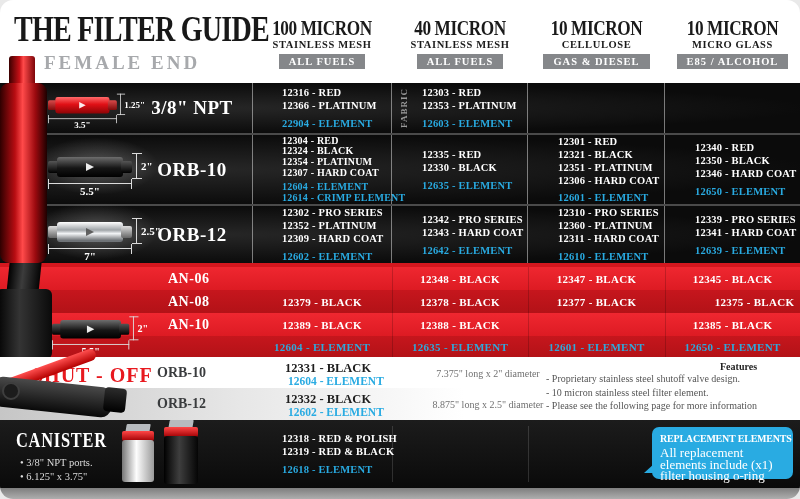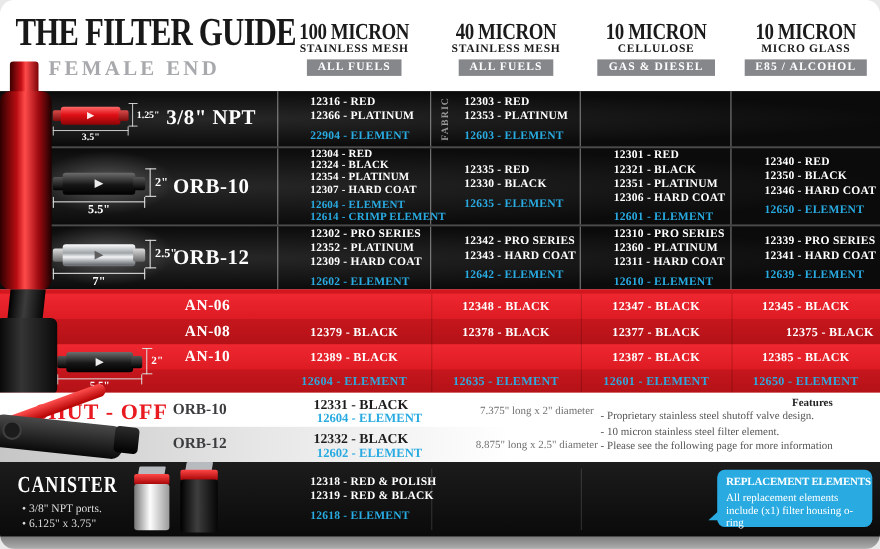--- a/index.html
+++ b/index.html
@@ -133,21 +133,21 @@
   .can-bullet{font-size:10.5px;color:#dcdcdc;line-height:14px;white-space:nowrap;}
   .can-bullets{position:absolute;left:20px;top:36px;}
   .ccell{position:absolute;top:0;bottom:0;display:flex;flex-direction:column;justify-content:center;
          padding-left:30px;box-sizing:border-box;}
   .cdiv{position:absolute;top:6px;bottom:6px;width:1px;background:rgba(255,255,255,.14);}
   .callout{position:absolute;left:652px;top:7px;width:141px;height:52px;background:#29abe2;
            border-radius:7px;padding:6px 8px;box-sizing:border-box;color:#fff;}
   .callout::after{content:'';position:absolute;left:-8px;bottom:6px;width:0;height:0;
                   border-top:10px solid transparent;border-right:11px solid #29abe2;}
   .co-title{font-size:10px;font-weight:bold;letter-spacing:-.2px;white-space:nowrap;}
-  .co-body{font-size:10px;line-height:11.5px;margin-top:3px;}
+  .co-body{font-size:13px;line-height:11.5px;margin-top:3px;}
 
   .bottom-bar{position:absolute;left:0;top:488px;width:800px;height:11px;
               background:linear-gradient(180deg,#7e7e7e,#aeaeae);}
 </style>
 </head>
 <body>
 
 <div class="stage">
 
   <div class="brand-title cond">THE FILTER GUIDE</div>
@@ -318,21 +318,21 @@
       <div class="mrow m-dark" style="top: 27px; height: 23px;">
         <div class="an-label">AN-08</div>
         <div class="mcell" style="left: 252px; width: 140px;">12379 - BLACK</div>
         <div class="mcell" style="left: 392px; width: 136px;">12378 - BLACK</div>
         <div class="mcell" style="left: 528px; width: 137px;">12377 - BLACK</div>
         <div class="mcell" style="left: 665px; width: 135px; padding-left: 22px;">12375 - BLACK</div>
       </div>
       <div class="mrow m-bright" style="top: 50px; height: 23px;">
         <div class="an-label">AN-10</div>
         <div class="mcell" style="left: 252px; width: 140px;">12389 - BLACK</div>
-        <div class="mcell" style="left: 528px; width: 137px;">12387 - BLACK</div>
+        <div class="mcell" style="left: 392px; width: 136px;">12388 - BLACK</div>
         <div class="mcell" style="left: 665px; width: 135px;">12385 - BLACK</div>
       </div>
       <div class="mrow m-dark" style="top: 73px; height: 21px;">
         <div class="mcell el" style="left: 252px; width: 140px;">12604 - ELEMENT</div>
         <div class="mcell el" style="left: 392px; width: 136px;">12635 - ELEMENT</div>
         <div class="mcell el" style="left: 528px; width: 137px;">12601 - ELEMENT</div>
         <div class="mcell el" style="left: 665px; width: 135px;">12650 - ELEMENT</div>
       </div>
       <div class="mdiv" style="left: 392px;"></div>
       <div class="mdiv" style="left: 528px;"></div>

